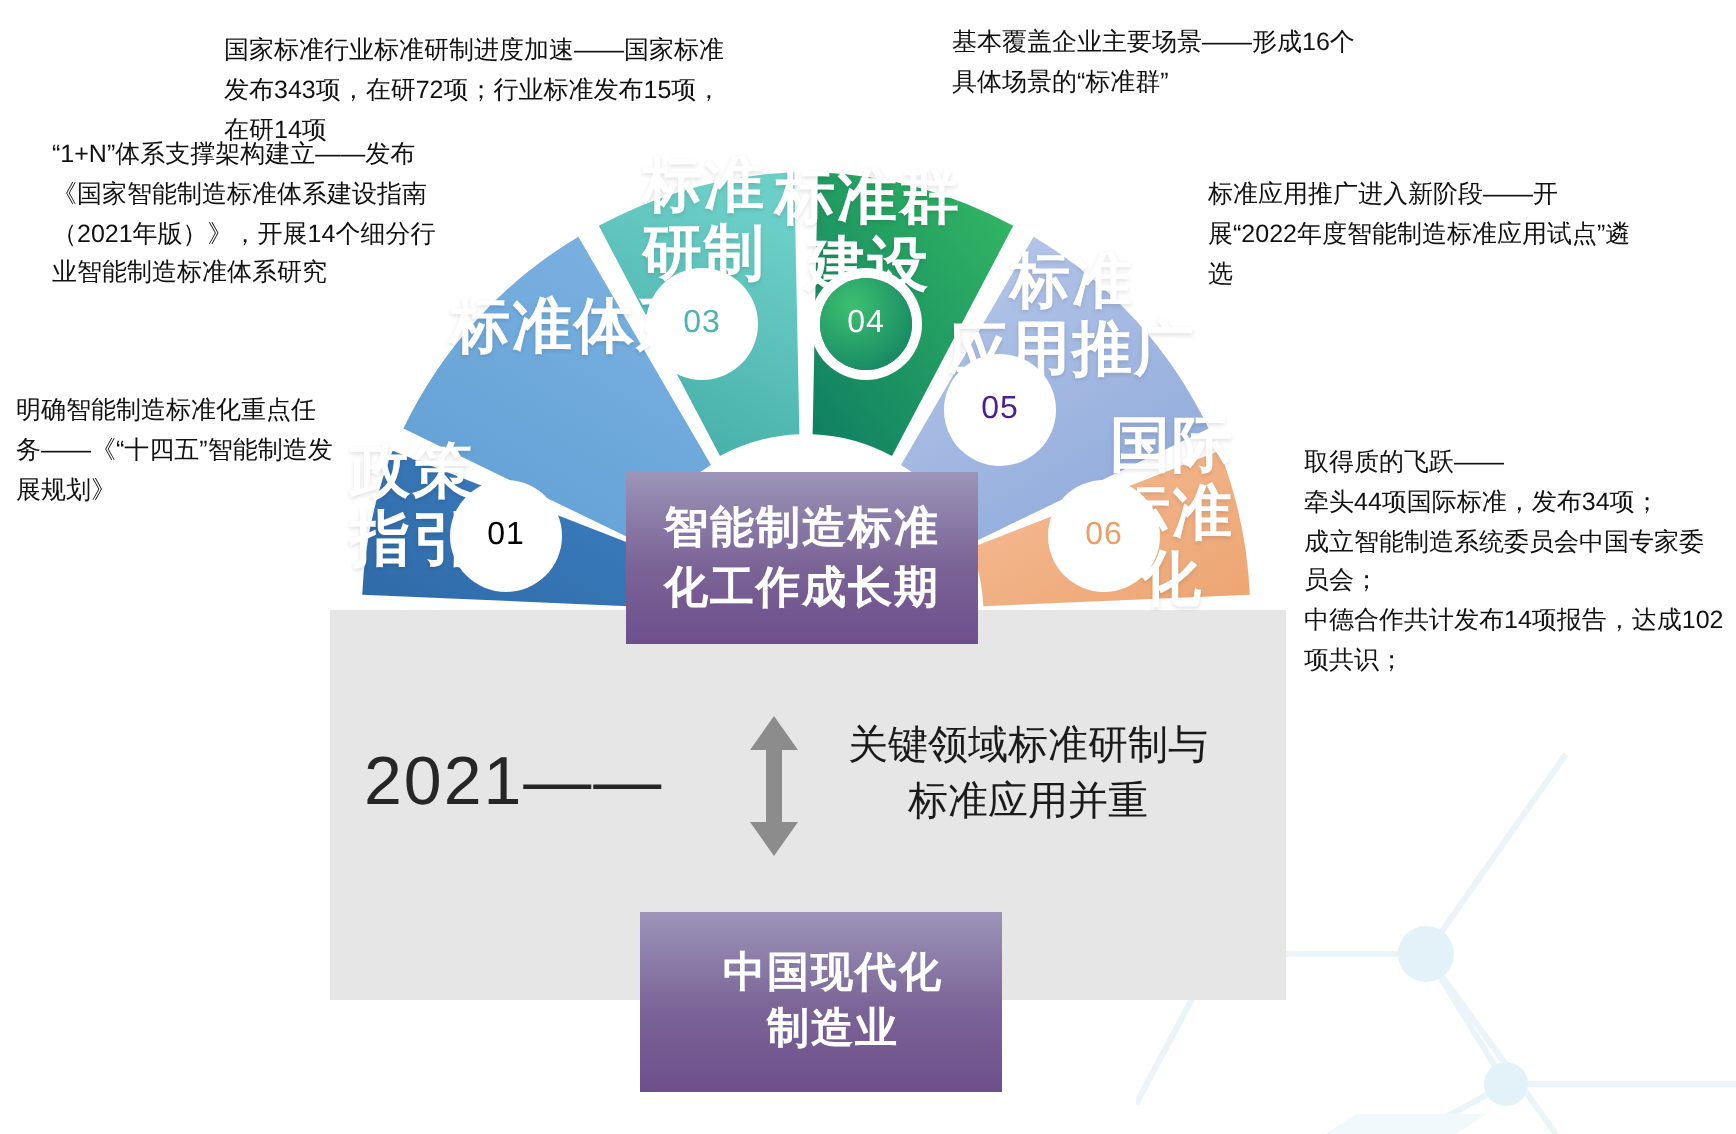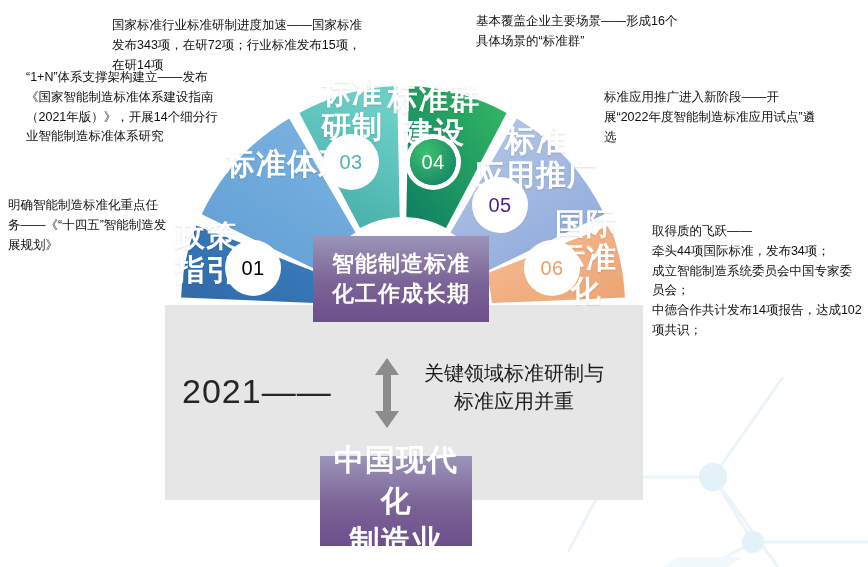--- a/index.html
+++ b/index.html
@@ -63,21 +63,21 @@
 
   .num-badge {
     position: absolute;
     width: 46px;
     height: 46px;
     border-radius: 50%;
     transform: translate(-50%, -50%);
     display: flex;
     align-items: center;
     justify-content: center;
-    font-size: 20px;
+    font-size: 16px;
     letter-spacing: 0.5px;
     box-shadow: 0 0 0 5px #ffffff;
   }
 
   
   .purple-box {
     position: absolute;
     color: #ffffff;
     font-weight: bold;
     text-align: center;
@@ -87,22 +87,22 @@
     justify-content: center;
     line-height: 1.35;
     white-space: pre-line;
     background: linear-gradient(180deg, #9b94b8 0%, #7b6396 55%, #6d4f8c 100%);
   }
   #box-growth {
     left: 313px; top: 236px; width: 176px; height: 86px;
     font-size: 22px; letter-spacing: 1px;
   }
   #box-bottom {
-    left: 320px; top: 456px; width: 152px; height: 90px;
-    font-size: 30px; letter-spacing: 1px;
+    left: 320px; top: 456px; width: 169px; height: 90px;
+    font-size: 21px; letter-spacing: 1px; padding-left: 12px;
   }
 
   
   #year-text {
     position: absolute;
     left: 182px;
     top: 372px;
     font-size: 34px;
     color: #262626;
     letter-spacing: 1px;

